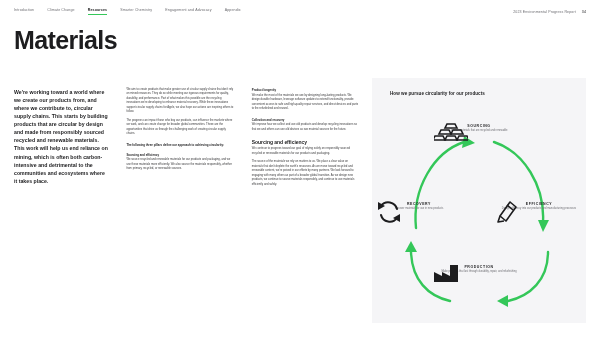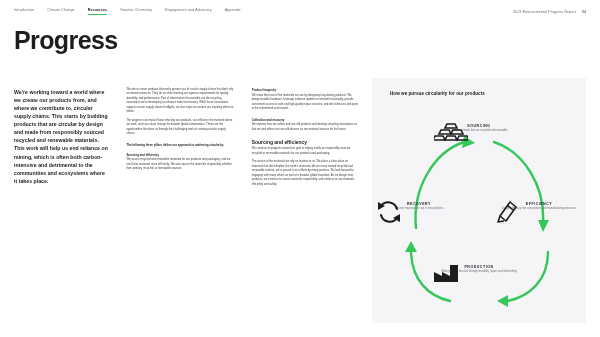--- a/index.html
+++ b/index.html
@@ -103,21 +103,21 @@
       <div class="nav-item">Smarter Chemistry</div>
       <div class="nav-item">Engagement and Advocacy</div>
       <div class="nav-item">Appendix</div>
     </div>
     <div class="nav-right">
       <span>2023 Environmental Progress Report</span>
       <span class="nav-page">34</span>
     </div>
   </div>
 
-  <h1 class="page-title">Progress</h1>
+  <h1 class="page-title">Materials</h1>
 
   <div class="cols">
 
     <div class="col c1">
       <p class="lede">We're working toward a world where we create our products from, and where we contribute to, circular supply chains. This starts by building products that are circular by design and made from responsibly sourced recycled and renewable materials. This work will help us end reliance on mining, which is often both carbon-intensive and detrimental to the communities and ecosystems where it takes place.</p>
     </div>
 
     <div class="col c2">
       <p class="body">We aim to create products that make greater use of circular supply chains that don't rely on mined resources. They do so while meeting our rigorous requirements for quality, durability, and performance. Part of what makes this possible are the recycling innovations we're developing to enhance material recovery. While these innovations support circular supply chains for Apple, we also hope our actions are inspiring others to follow.</p>
       <p class="body">The progress can impact those who buy our products, can influence the markets where we work, and can create change for broader global communities. These are the opportunities that drive us through the challenging work of creating circular supply chains.</p>

